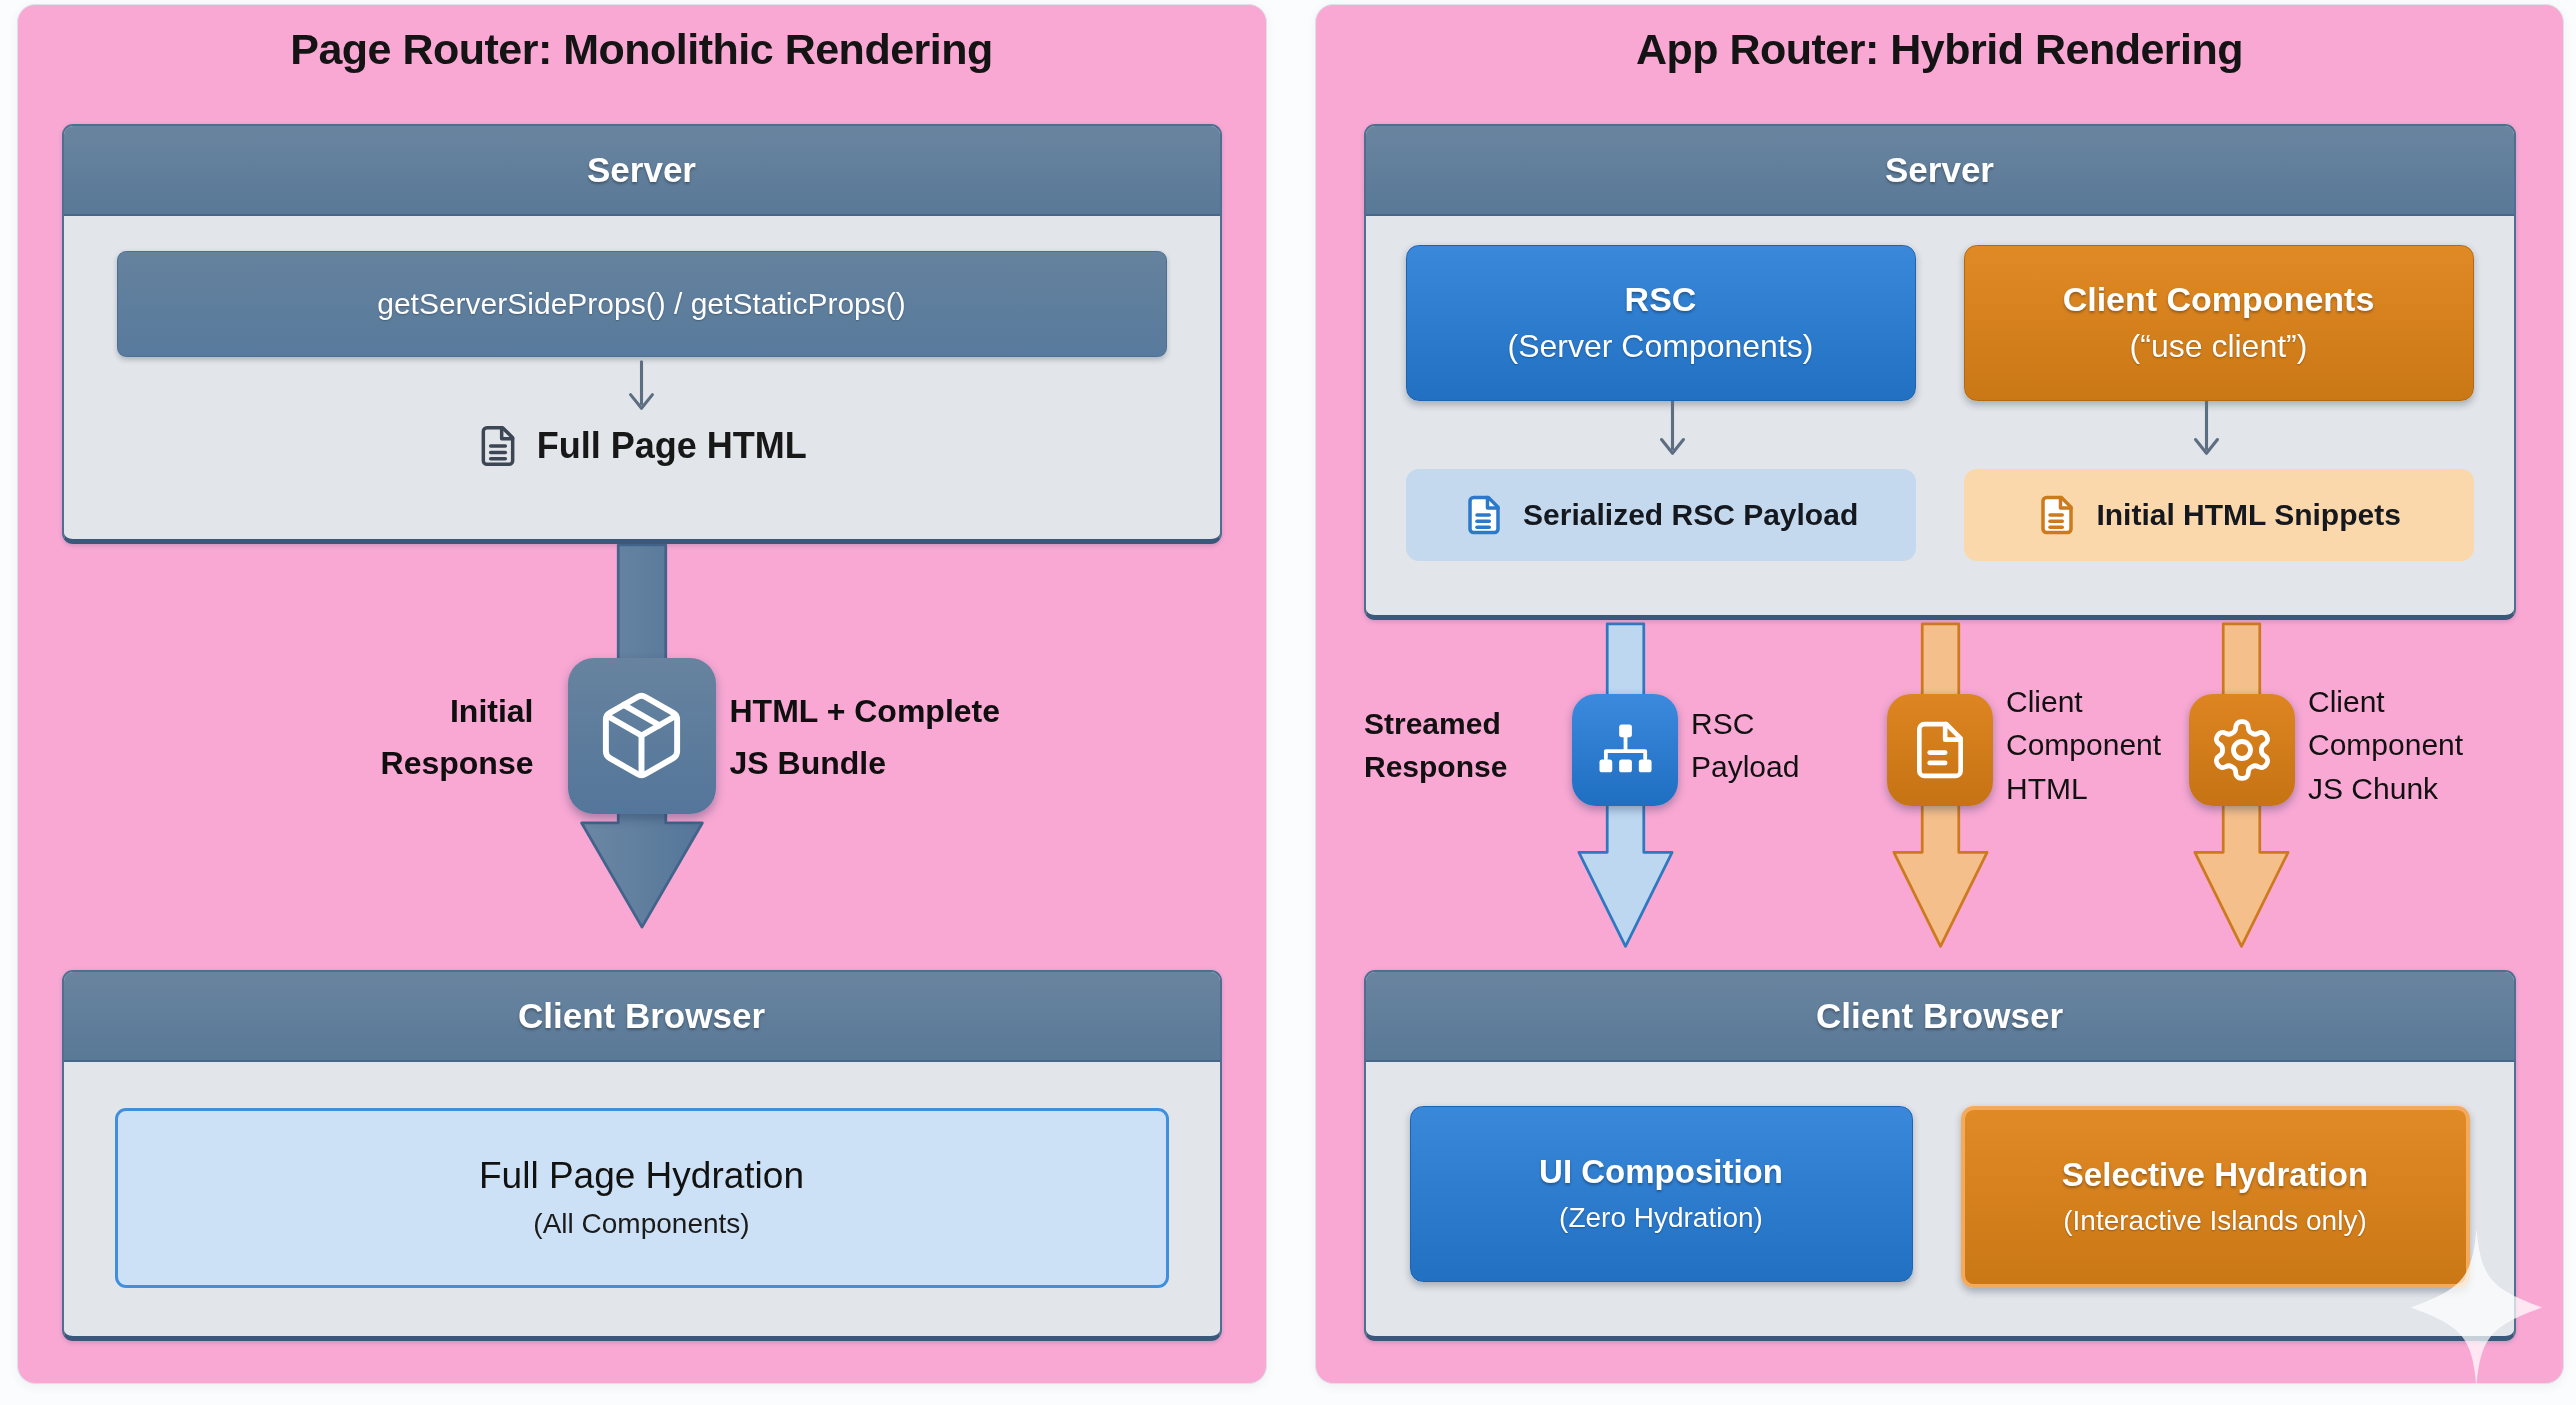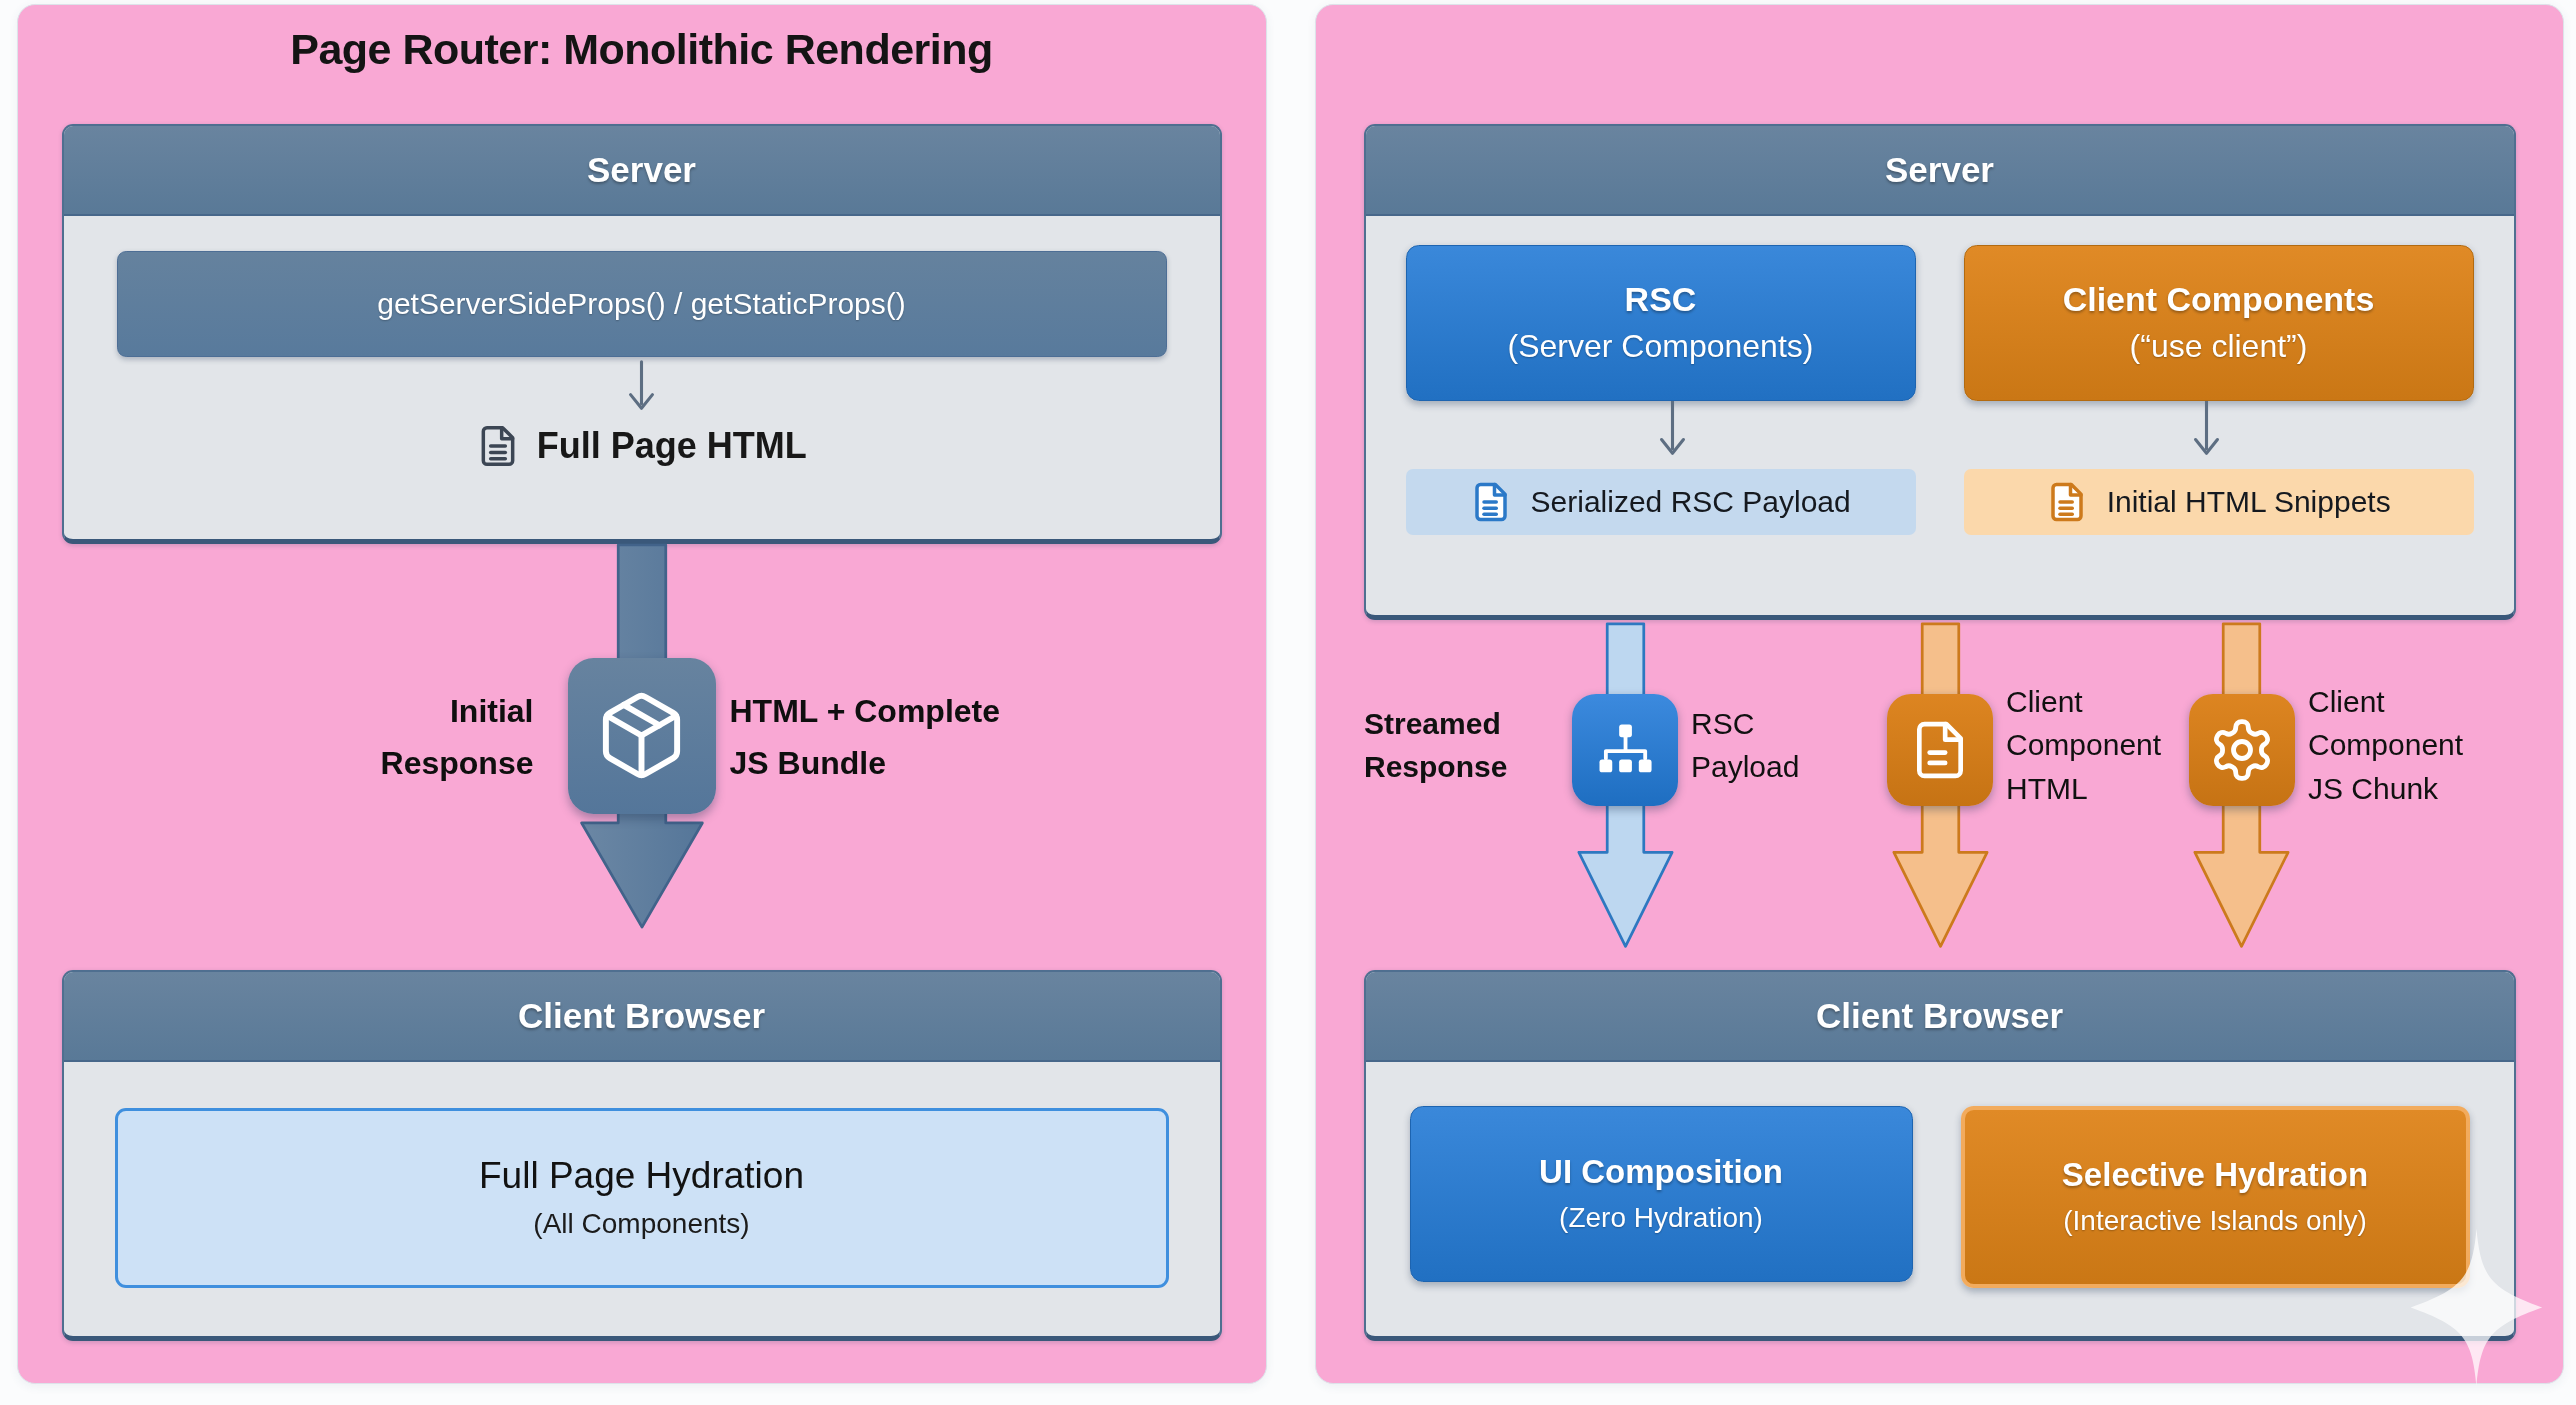--- a/index.html
+++ b/index.html
@@ -104,23 +104,23 @@
     color:#fff;box-shadow:0 3.7px 7.3px rgba(30,50,80,.3);
   }
   .colorbox .t{font-size:34px;font-weight:700;text-shadow:0 1.8px 2.7px rgba(0,0,0,.3);}
   .colorbox .s{font-size:32px;text-shadow:0 0.9px 1.8px rgba(0,0,0,.28);}
   .bluebox{background:linear-gradient(180deg,#3a88da 0%,#2170c2 100%);border:1.4px solid #1d64b0;}
   .orangebox{background:linear-gradient(180deg,#e08a26 0%,#ca7715 100%);border:1.4px solid #b26a10;}
   .row-connectors{display:flex;}
   .row-connectors .half{flex:1;display:flex;justify-content:center;}
   .pill-row{display:flex;gap:48px;}
   .pill{
-    flex:1;height:66px;border-radius:7px;
+    flex:1;height:92px;border-radius:13px;
     display:flex;align-items:center;justify-content:center;gap:18.3px;
-    font-size:30px;font-weight:400;color:#15191f;
+    font-size:30px;font-weight:700;color:#15191f;
   }
   .pill-blue{background:#c4d9ee;}
   .pill-orange{background:#fbd8ab;}
 
   
   .stream-arrow{position:absolute;top:617px;}
   .badge2{
     position:absolute;top:689px;width:106px;height:112px;border-radius:24px;
     display:flex;align-items:center;justify-content:center;
     box-shadow:0 3.7px 8.2px rgba(30,50,80,.35);
@@ -203,20 +203,21 @@
     <div class="framebox" id="left-client">
       <div class="framebox-header">Client Browser</div>
       <div class="hydration-box">
         <div class="t">Full Page Hydration</div>
         <div class="s">(All Components)</div>
       </div>
     </div>
   </div>
 
   <div class="panel" id="right-panel">
+    <div class="panel-title">App Router: Hybrid Rendering</div>
 
     <div class="framebox" id="right-server">
       <div class="framebox-header">Server</div>
       <div class="rs-content">
         <div class="row-boxes">
           <div class="colorbox bluebox">
             <div class="t">RSC</div>
             <div class="s">(Server Components)</div>
           </div>
           <div class="colorbox orangebox">

